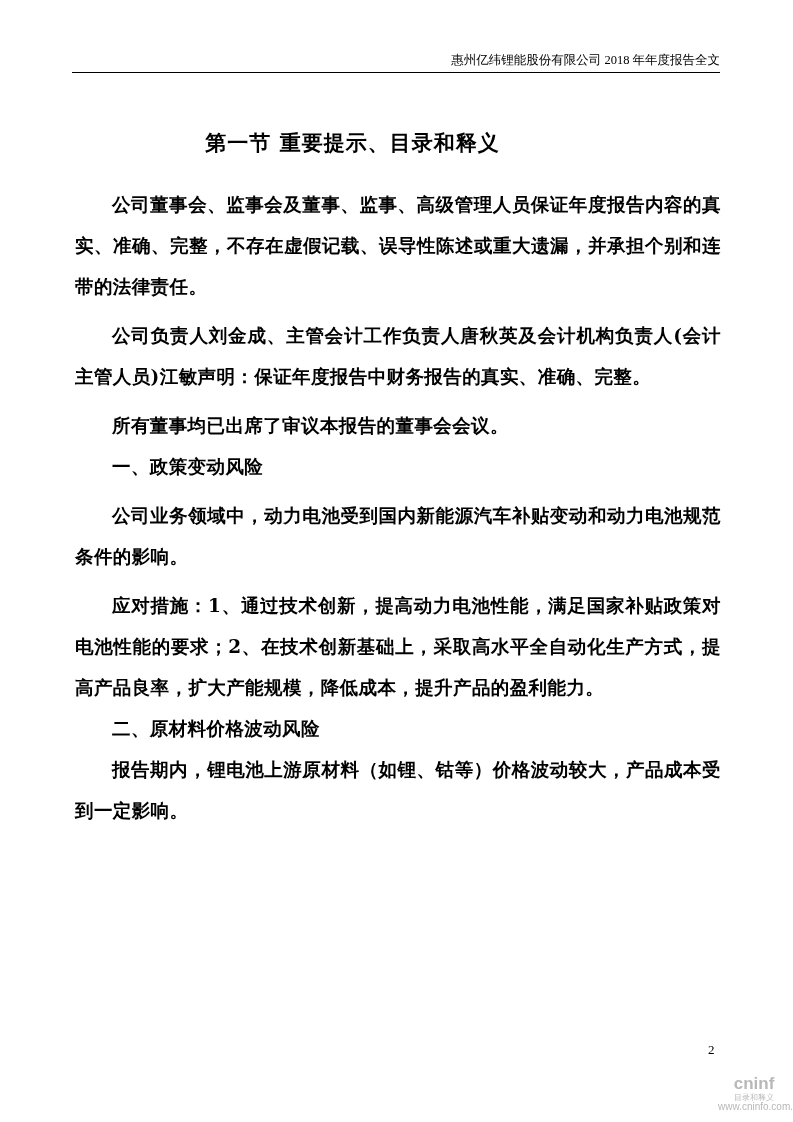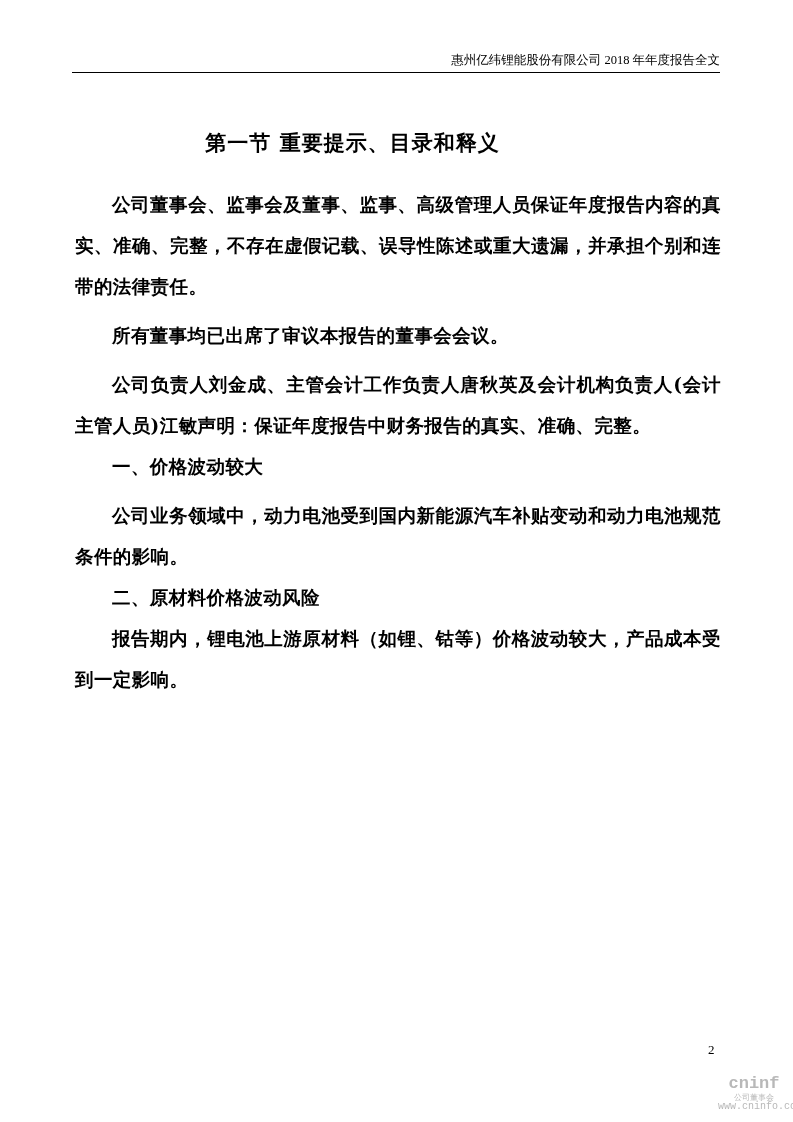--- a/index.html
+++ b/index.html
@@ -12,43 +12,44 @@
   .title { position:absolute; left:0; top:129px; width:691px; text-align:center;
            font-size:21px; font-weight:bold; letter-spacing:1px;margin-left:7px; }
   .body { position:absolute; left:75px; top:184px; width:646px; font-size:18.5px;
           font-weight:bold; line-height:41px; letter-spacing:0.4px; }
   .para { text-indent:2em; margin:0; text-align:justify; }
   .gap { margin-top:8px; }
   .heading { text-indent:2em; margin:0; }
   .page-no { position:absolute; left:708px; top:1042px; font-size:13px;
              font-family:"Liberation Serif","DejaVu Serif",serif; }
   .logo { position:absolute; left:718px; top:1075px; width:72px; text-align:center;
-          color:#b8b8b8; font-family:Liberation Mono, monospace; }
+          color:#b8b8b8; font-family:Liberation Sans, sans-serif; }
   .logo-main { font-size:17px; font-weight:bold; line-height:18px; }
   .logo-sub { font-size:8px; line-height:9px; }
   .logo-url { font-size:10px; line-height:10px; }
 </style>
 </head>
 <body>
 
 <div class="header">
   <span class="header-text">惠州亿纬锂能股份有限公司 2018 年年度报告全文</span>
 </div>
 
 <div class="title">第一节  重要提示、目录和释义</div>
 
 <div class="body">
   <p class="para">公司董事会、监事会及董事、监事、高级管理人员保证年度报告内容的真实、准确、完整，不存在虚假记载、误导性陈述或重大遗漏，并承担个别和连带的法律责任。</p>
+  <p class="para gap">公司负责人刘金成、主管会计工作负责人唐秋英及会计机构负责人(会计主管人员)江敏声明：保证年度报告中财务报告的真实、准确、完整。</p>
   <p class="para gap">所有董事均已出席了审议本报告的董事会会议。</p>
-  <p class="para gap">公司负责人刘金成、主管会计工作负责人唐秋英及会计机构负责人(会计主管人员)江敏声明：保证年度报告中财务报告的真实、准确、完整。</p>
-  <p class="heading gap">一、价格波动较大</p>
+  <p class="heading gap">一、政策变动风险</p>
   <p class="para gap">公司业务领域中，动力电池受到国内新能源汽车补贴变动和动力电池规范条件的影响。</p>
+  <p class="para gap">应对措施：1、通过技术创新，提高动力电池性能，满足国家补贴政策对电池性能的要求；2、在技术创新基础上，采取高水平全自动化生产方式，提高产品良率，扩大产能规模，降低成本，提升产品的盈利能力。</p>
   <p class="heading gap">二、原材料价格波动风险</p>
   <p class="para">报告期内，锂电池上游原材料（如锂、钴等）价格波动较大，产品成本受到一定影响。</p>
 </div>
 
 <div class="page-no">2</div>
 
 <div class="logo">
   <div class="logo-main">cninf</div>
-  <div class="logo-sub">公司董事会</div>
+  <div class="logo-sub">目录和释义</div>
   <div class="logo-url">www.cninfo.com.cn</div>
 </div>
 
 </body></html>

